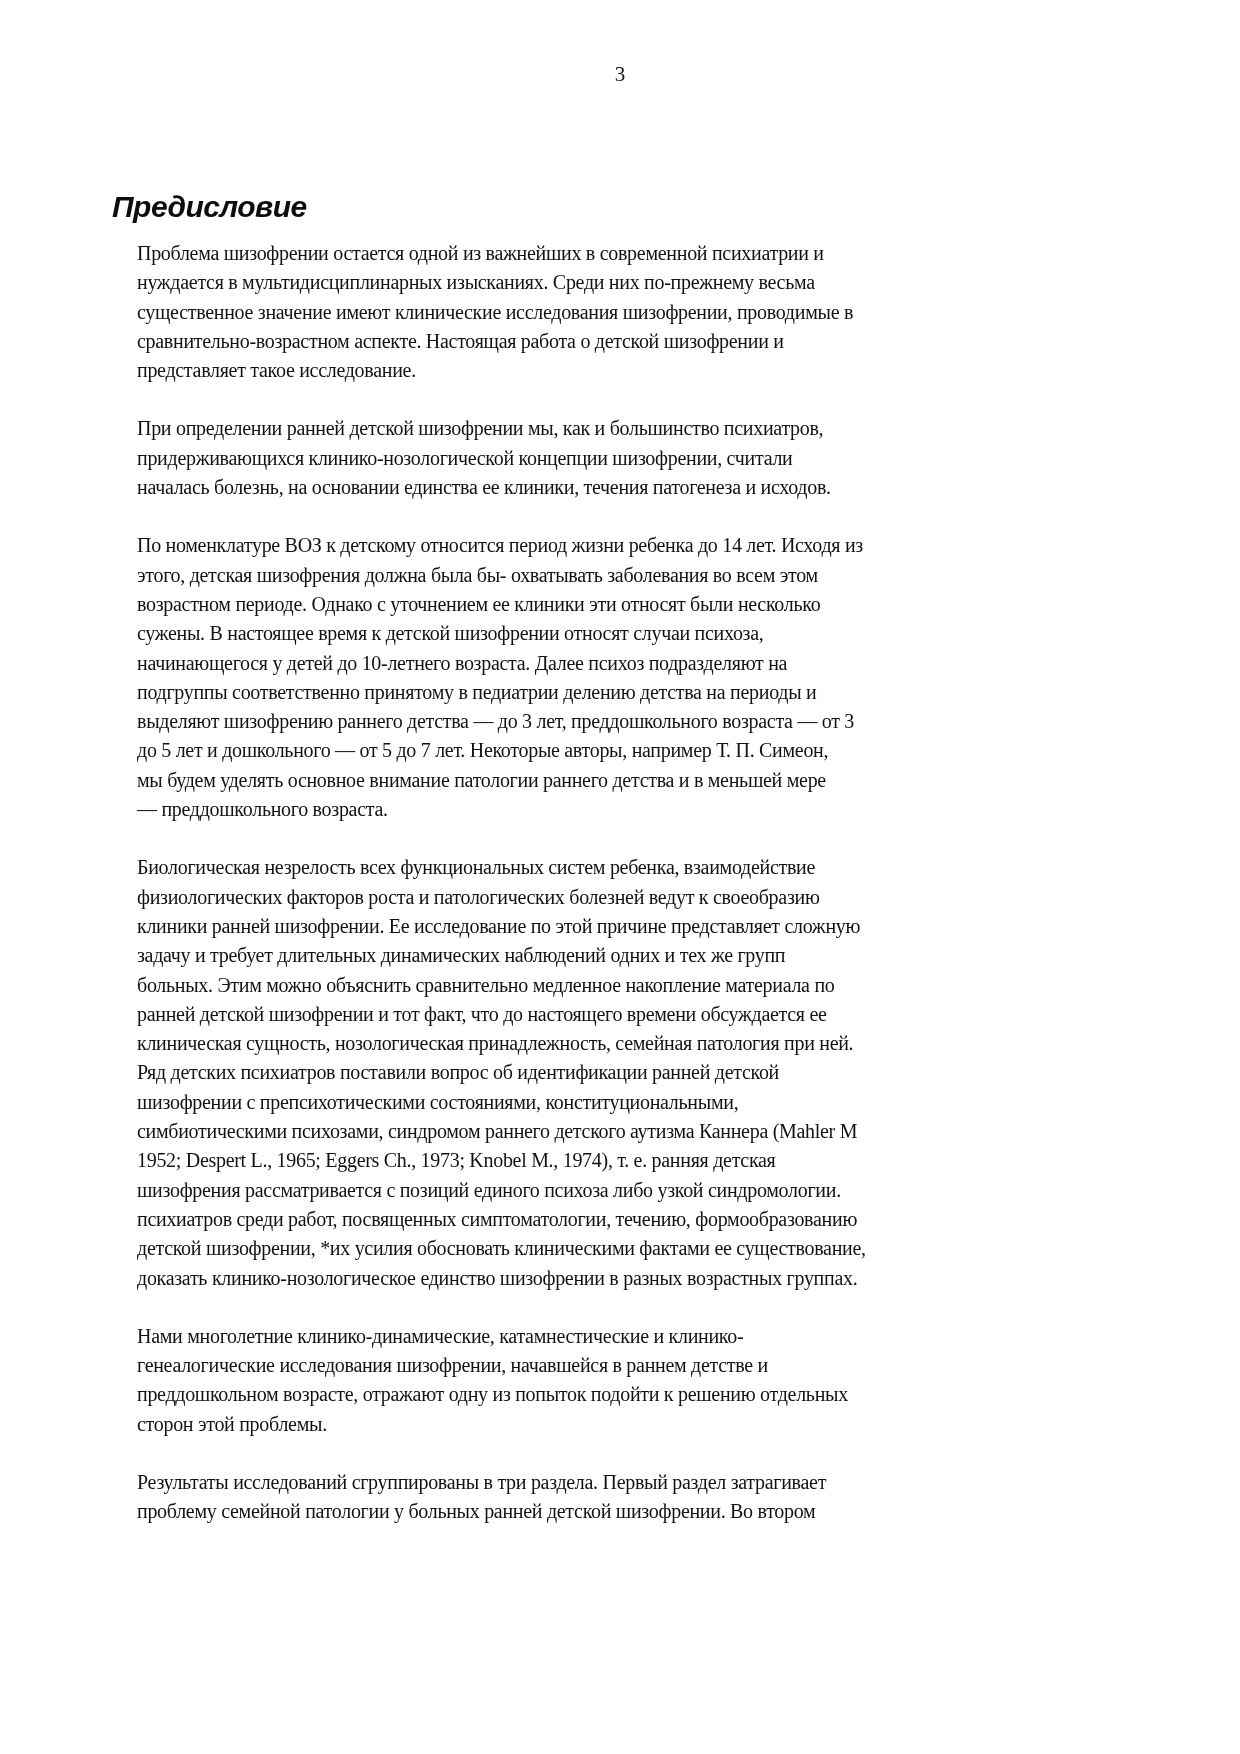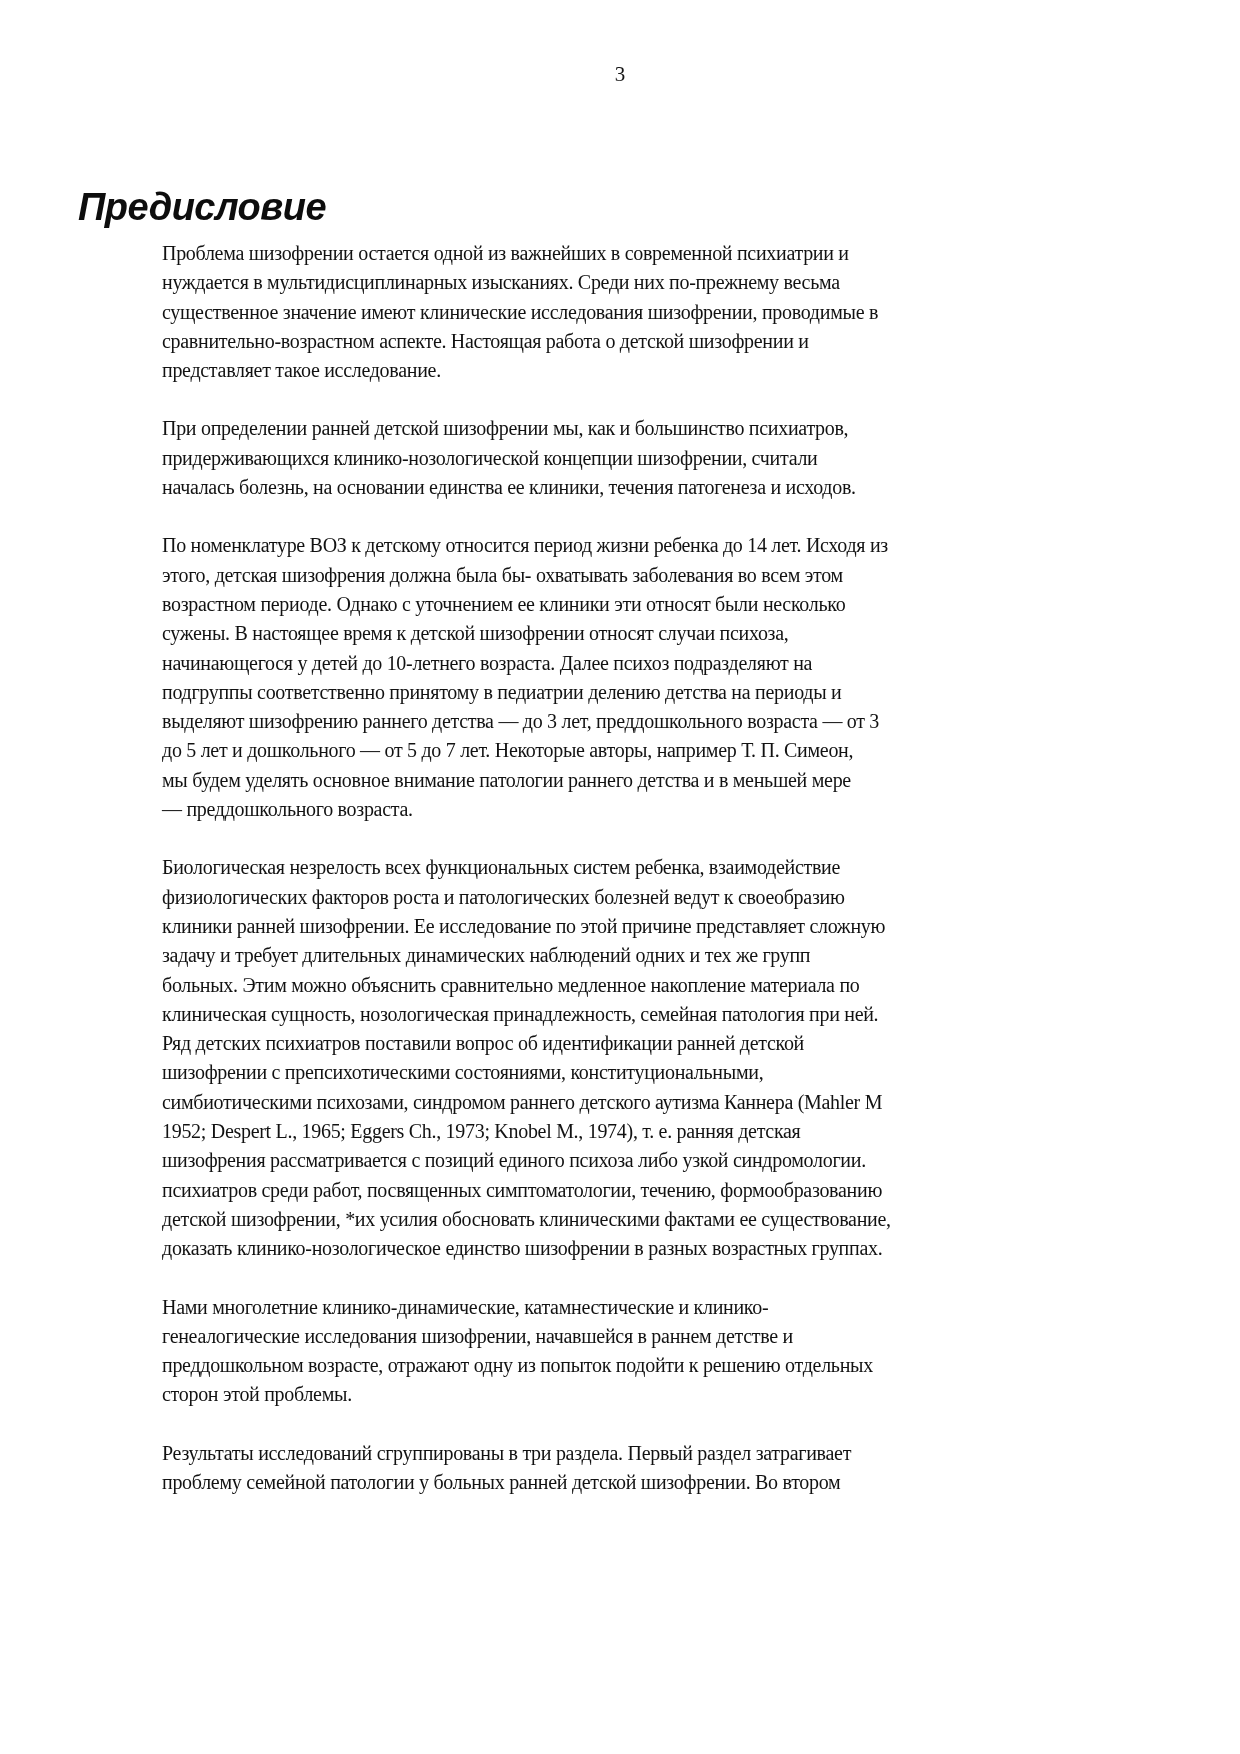--- a/index.html
+++ b/index.html
@@ -17,45 +17,44 @@
     font-family: "Liberation Serif", "DejaVu Serif", serif;
   }
   .page-number {
     padding-top: 62px;
     text-align: center;
     font-size: 21px;
     line-height: 24px;
     color: #161616;
   }
   .heading {
-    margin: 104px 0 0 78px;
+    margin: 104px 0 0 112px;
     font-family: "Liberation Sans", "DejaVu Sans", sans-serif;
     font-style: italic;
     font-weight: bold;
-    font-size: 38px;
+    font-size: 30px;
     line-height: 34px;
     letter-spacing: -0.5px;
     color: #0d0d0d;
   }
   .body {
     margin: 15px 100px 0 137px;
     width: 980px;
   }
   .para {
     margin: 0 0 29px 0;
     padding: 0;
   }
   .line {
     display: block;
     font-size: 20px;
     line-height: 29.3px;
     letter-spacing: -0.3px;
     white-space: nowrap;
     color: #121212;
-    margin-left: 25px;
   }
 </style>
 </head>
 <body>
 
 <div class="page">
   <div class="page-number">3</div>
 
   <h1 class="heading">Предисловие</h1>
 
@@ -83,20 +82,21 @@
         <span class="line">до 5 лет и дошкольного — от 5 до 7 лет. Некоторые авторы, например Т. П. Симеон,</span>
         <span class="line">мы будем уделять основное внимание патологии раннего детства и в меньшей мере</span>
         <span class="line">— преддошкольного возраста.</span>
       </p>
       <p class="para">
         <span class="line">Биологическая незрелость всех функциональных систем ребенка, взаимодействие</span>
         <span class="line">физиологических факторов роста и патологических болезней ведут к своеобразию</span>
         <span class="line">клиники ранней шизофрении. Ее исследование по этой причине представляет сложную</span>
         <span class="line">задачу и требует длительных динамических наблюдений одних и тех же групп</span>
         <span class="line">больных. Этим можно объяснить сравнительно медленное накопление материала по</span>
+        <span class="line">ранней детской шизофрении и тот факт, что до настоящего времени обсуждается ее</span>
         <span class="line">клиническая сущность, нозологическая принадлежность, семейная патология при ней.</span>
         <span class="line">Ряд детских психиатров поставили вопрос об идентификации ранней детской</span>
         <span class="line">шизофрении с препсихотическими состояниями, конституциональными,</span>
         <span class="line">симбиотическими психозами, синдромом раннего детского аутизма Каннера (Mahler M</span>
         <span class="line">1952; Despert L., 1965; Eggers Ch., 1973; Knobel M., 1974), т. е. ранняя детская</span>
         <span class="line">шизофрения рассматривается с позиций единого психоза либо узкой синдромологии.</span>
         <span class="line">психиатров среди работ, посвященных симптоматологии, течению, формообразованию</span>
         <span class="line">детской шизофрении, *их усилия обосновать клиническими фактами ее существование,</span>
         <span class="line">доказать клинико-нозологическое единство шизофрении в разных возрастных группах.</span>
       </p>

